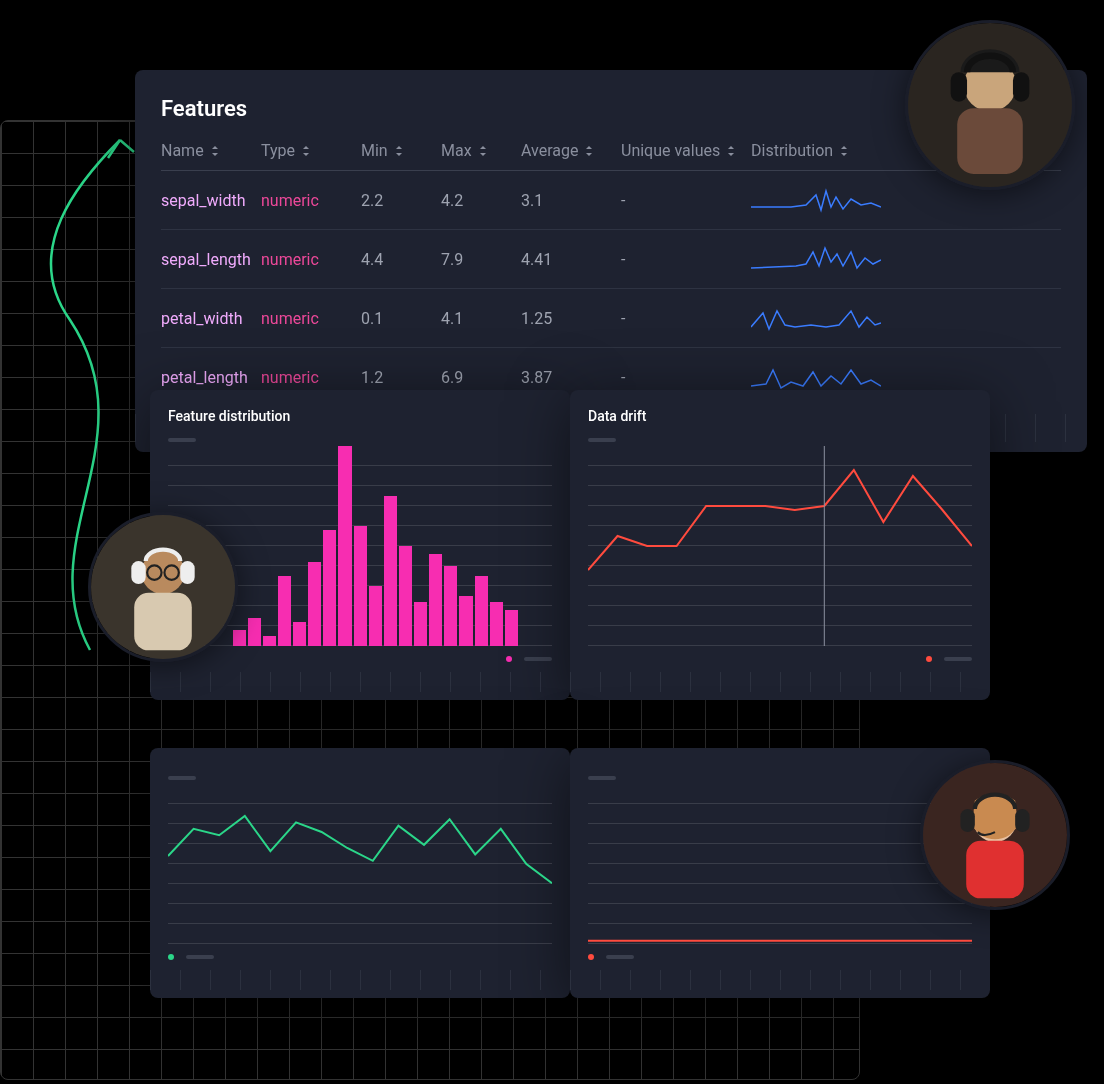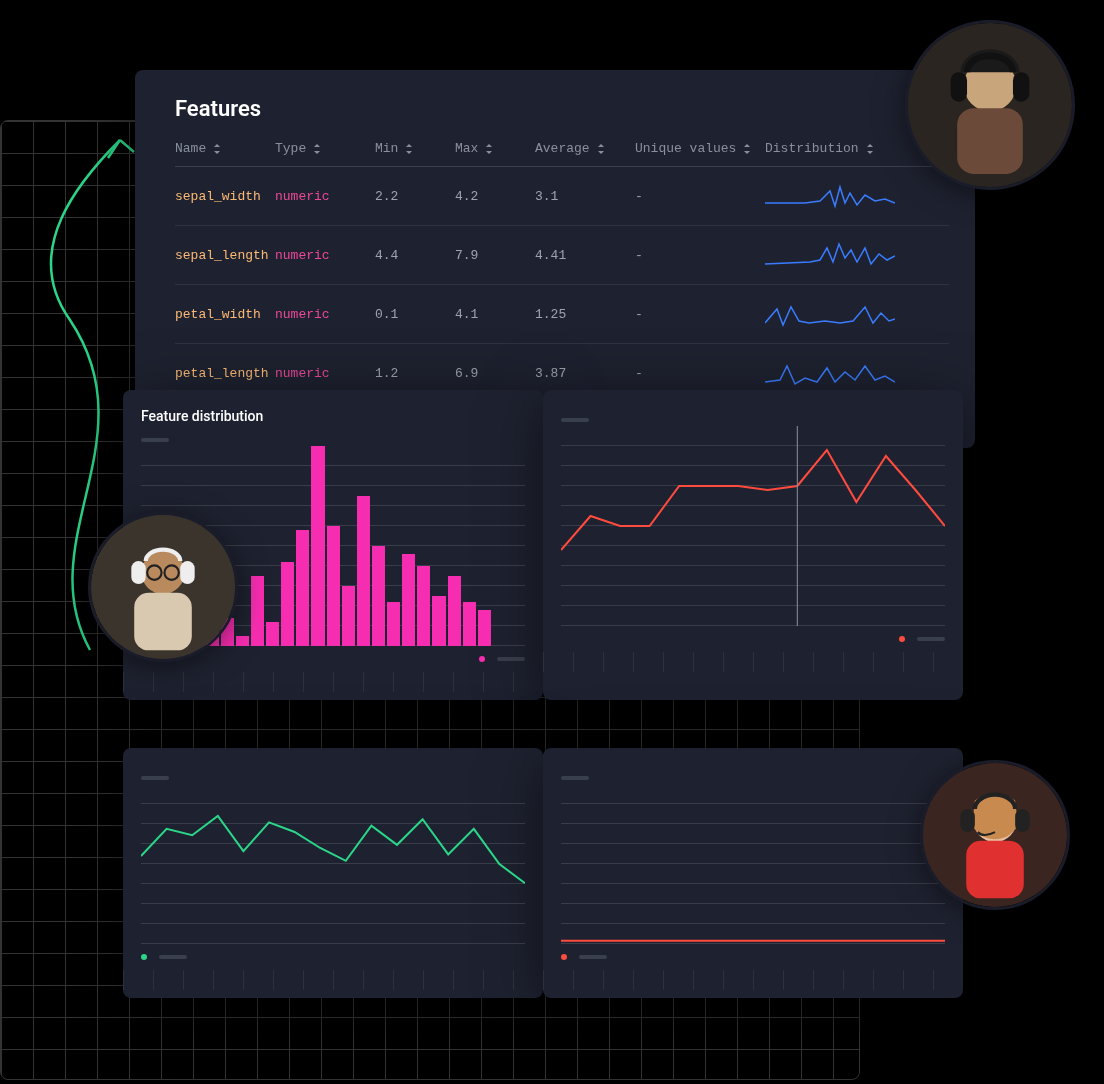--- a/index.html
+++ b/index.html
@@ -28,70 +28,69 @@
     position: absolute;
     left: 10px;
     top: 120px;
     width: 160px;
     height: 540px;
   }
   .panel {
     position: absolute;
     left: 135px;
     top: 70px;
-    width: 840px;
+    width: 952px;
     background: #1e2230;
     border-radius: 8px;
-    padding: 26px 26px 10px 40px;
+    padding: 26px 26px 10px 26px;
     box-shadow: 0 10px 60px rgba(0,0,0,0.5);
     color: #fff;
   }
   .panel-title {
     font-size: 22px;
     font-weight: 600;
     margin-bottom: 18px;
   }
   .feat-table { width: 100%; }
   .feat-head, .feat-row {
     display: grid;
     grid-template-columns: 100px 100px 80px 80px 100px 130px 1fr;
     align-items: center;
-    font-size: 13px;
-    font-family: Liberation Mono, monospace;
+    font-size: 16px;
   }
   .feat-head {
     color: #8a8f9e;
     border-bottom: 1px solid #3a3f4e;
     padding-bottom: 10px;
     padding-top: 2px;
   }
   .feat-head span { display: inline-flex; align-items: center; gap: 6px; cursor: pointer; }
   .sort-ic { display:inline-block; width:10px; height:10px; position:relative; }
   .sort-ic::before { content:''; position:absolute; left:2px; top:0; border-left:3px solid transparent; border-right:3px solid transparent; border-bottom:3px solid #8a8f9e; }
   .sort-ic::after  { content:''; position:absolute; left:2px; bottom:0; border-left:3px solid transparent; border-right:3px solid transparent; border-top:3px solid #8a8f9e; }
   .feat-row {
     border-bottom: 1px solid #2e3342;
     padding: 14px 0;
     color: #cfd2da;
   }
-  .feat-row .c-name { color:#fdba74; }
+  .feat-row .c-name { color:#f0abfc; }
   .feat-row .c-type { color:#ec4899; }
   .feat-row .c-num  { color:#9ea3b0; }
   .spark { height: 30px; }
   .spark path { stroke: #3a7cff; fill:none; stroke-width:1.5; }
   .tick-ruler {
     height: 28px;
     background-image: linear-gradient(90deg, #3a3f4e 1px, transparent 1px);
     background-size: 30px 100%;
     margin: 8px -26px 0 -26px;
     opacity: .5;
   }
   .mini-panels {
     position:absolute;
-    left:123px;
+    left:150px;
     width: 840px;
     display:grid;
     grid-template-columns: 1fr 1fr;
   }
   .mp-row1 { top: 390px; }
   .mp-row2 { top: 748px; }
   .mini {
     background:#1e2230;
     border-radius:8px;
     padding: 18px 18px 8px 18px;
@@ -256,20 +255,21 @@
         </div>
     </div>
     <div class="legend-row">
         <span class="legend-dot" style="background:#f72db1"></span>
         <span class="legend-bar"></span>
       </div>
     <div class="tick-ruler"></div>
   </div>
 
   <div class="mini">
+    <h3>Data drift</h3>
     <div class="legend-row" style="justify-content:flex-start">
         <span class="legend-bar"></span>
       </div>
     <div class="chart-area">
       <svg class="line-chart" id="drift-svg" viewBox="0 0 380 200" preserveAspectRatio="none">
           <path d="M0 124 L29.23076923076923 89.99999999999999 L58.46153846153846 100 L87.6923076923077 100 L116.92307692307692 60 L146.15384615384616 60 L175.3846153846154 60 L204.6153846153846 64 L233.84615384615384 60 L263.0769230769231 24 L292.3076923076923 76 L321.53846153846155 30 L350.7692307692308 64 L380 100 " stroke="#ff4b3e" fill="none" stroke-width="2"></path>
           <line x1="233.84615384615384" x2="233.84615384615384" y1="0" y2="200" class="vline"></line>
         </svg>
     </div>
     <div class="legend-row">

